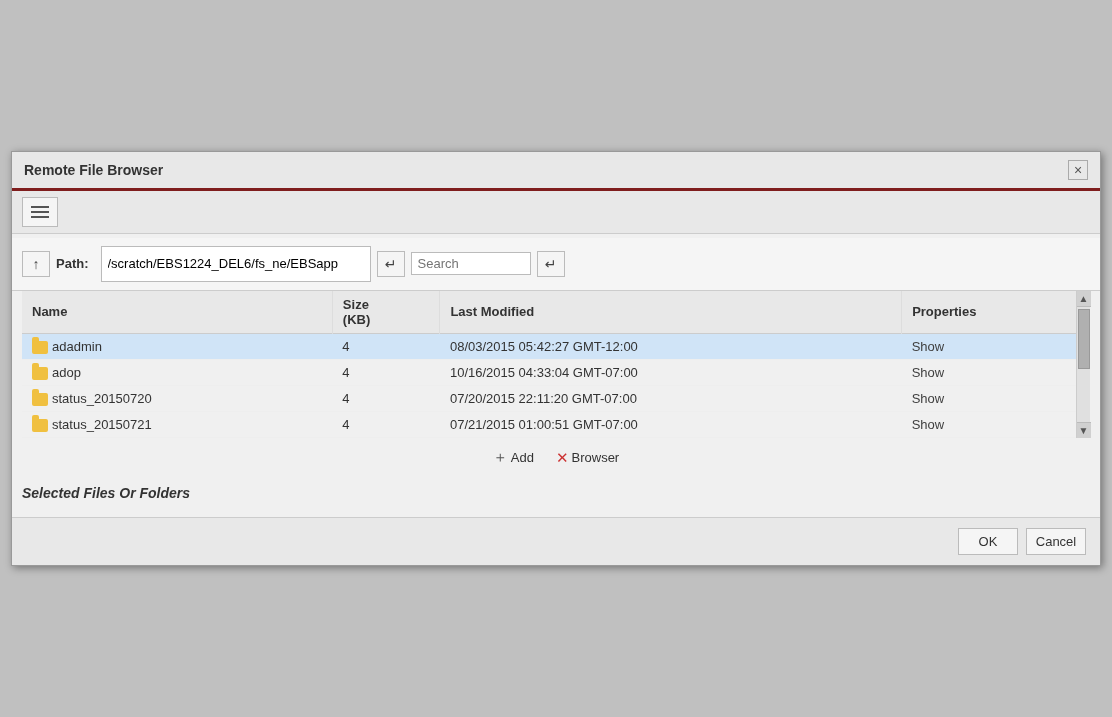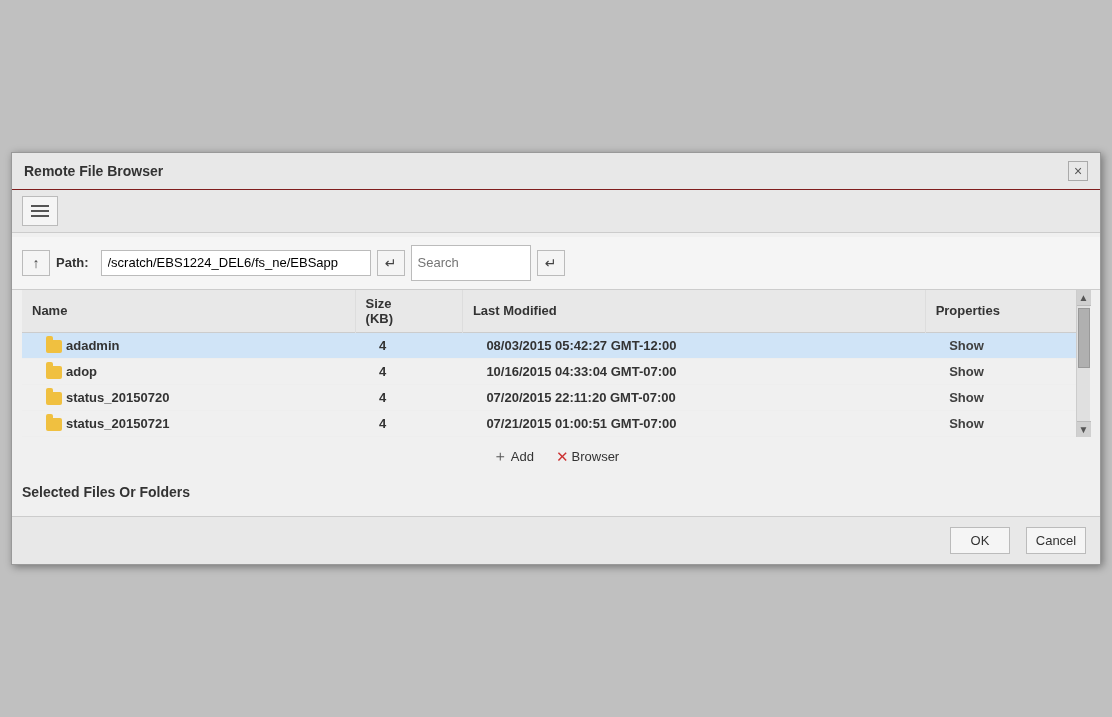--- a/index.html
+++ b/index.html
@@ -16,21 +16,21 @@
     .dialog {
       width: 1090px;
       background: #f0f0f0;
       border: 1px solid #999;
       box-shadow: 2px 2px 8px rgba(0,0,0,0.4);
       display: flex;
       flex-direction: column;
     }
     .title-bar {
       background: #e8e8e8;
-      border-bottom: 1px solid #7f1d1d;
+      border-bottom: 3px solid #7f1d1d;
       padding: 8px 12px;
       display: flex;
       justify-content: space-between;
       align-items: center;
     }
     .title-bar-text {
       font-size: 14px;
       font-weight: bold;
       color: #333;
     }
@@ -95,41 +95,41 @@
       font-weight: bold;
       color: #333;
       margin-right: 6px;
     }
     .path-input {
       border: 1px solid #bbb;
       background: white;
       padding: 3px 6px;
       font-size: 13px;
       width: 270px;
-      height: 26px;
+      height: 36px;
     }
     .arrow-btn {
       background: #f5f5f5;
       border: 1px solid #bbb;
       width: 28px;
       height: 26px;
       cursor: pointer;
       display: flex;
       align-items: center;
       justify-content: center;
       color: #444;
       font-size: 14px;
     }
     .search-input {
       border: 1px solid #bbb;
       background: white;
       padding: 3px 6px;
       font-size: 13px;
       width: 120px;
-      height: 36px;
+      height: 23px;
       color: #999;
     }
     .file-table {
       width: 100%;
       border-collapse: collapse;
     }
     .file-table thead tr {
       background: #e8e8e8;
       border-bottom: 1px solid #ccc;
     }
@@ -140,24 +140,23 @@
       color: #333;
       font-size: 13px;
       border-right: 1px solid #ddd;
     }
     .file-table thead th:last-child { border-right: none; }
     .file-table tbody tr {
       border-bottom: 1px solid #eee;
     }
     .file-table tbody tr.selected { background: #d0e4f7; }
     .file-table tbody td {
-      padding: 5px 24px;
-      font-size: 13px;
-      color: #333;
-      font-weight: bold;
+      padding: 5px 10px;
+      font-size: 13px;
+      color: #333;
     }
     .folder-icon {
       display: inline-block;
       width: 16px;
       height: 13px;
       background: #f0c040;
       border-radius: 0 2px 2px 2px;
       position: relative;
       margin-right: 4px;
       vertical-align: middle;
@@ -242,20 +241,21 @@
       color: #333;
       display: flex;
       align-items: center;
       gap: 3px;
       padding: 2px 6px;
     }
     .add-icon { color: #555; font-size: 15px; }
     .remove-icon { color: #cc3333; font-size: 15px; }
     .selected-section {
       margin: 0 10px 10px 10px;
+      font-style: italic;
     }
     .selected-title {
       font-size: 14px;
       font-weight: bold;
       color: #333;
       padding: 8px 0 6px 0;
     }
     .selected-table-wrapper {
       border: 1px solid #ccc;
       background: white;
@@ -292,21 +292,20 @@
       margin-top: auto;
     }
     .ok-btn, .cancel-btn {
       min-width: 60px;
       padding: 5px 8px;
       font-size: 13px;
       border: 1px solid #bbb;
       background: #f5f5f5;
       cursor: pointer;
       color: #333;
-      margin-left: 8px;
     }
     .dialog-body {
       display: flex;
       flex-direction: column;
       flex: 1;
       padding-top: 4px;
     }
   </style>
 </head>
 <body>

